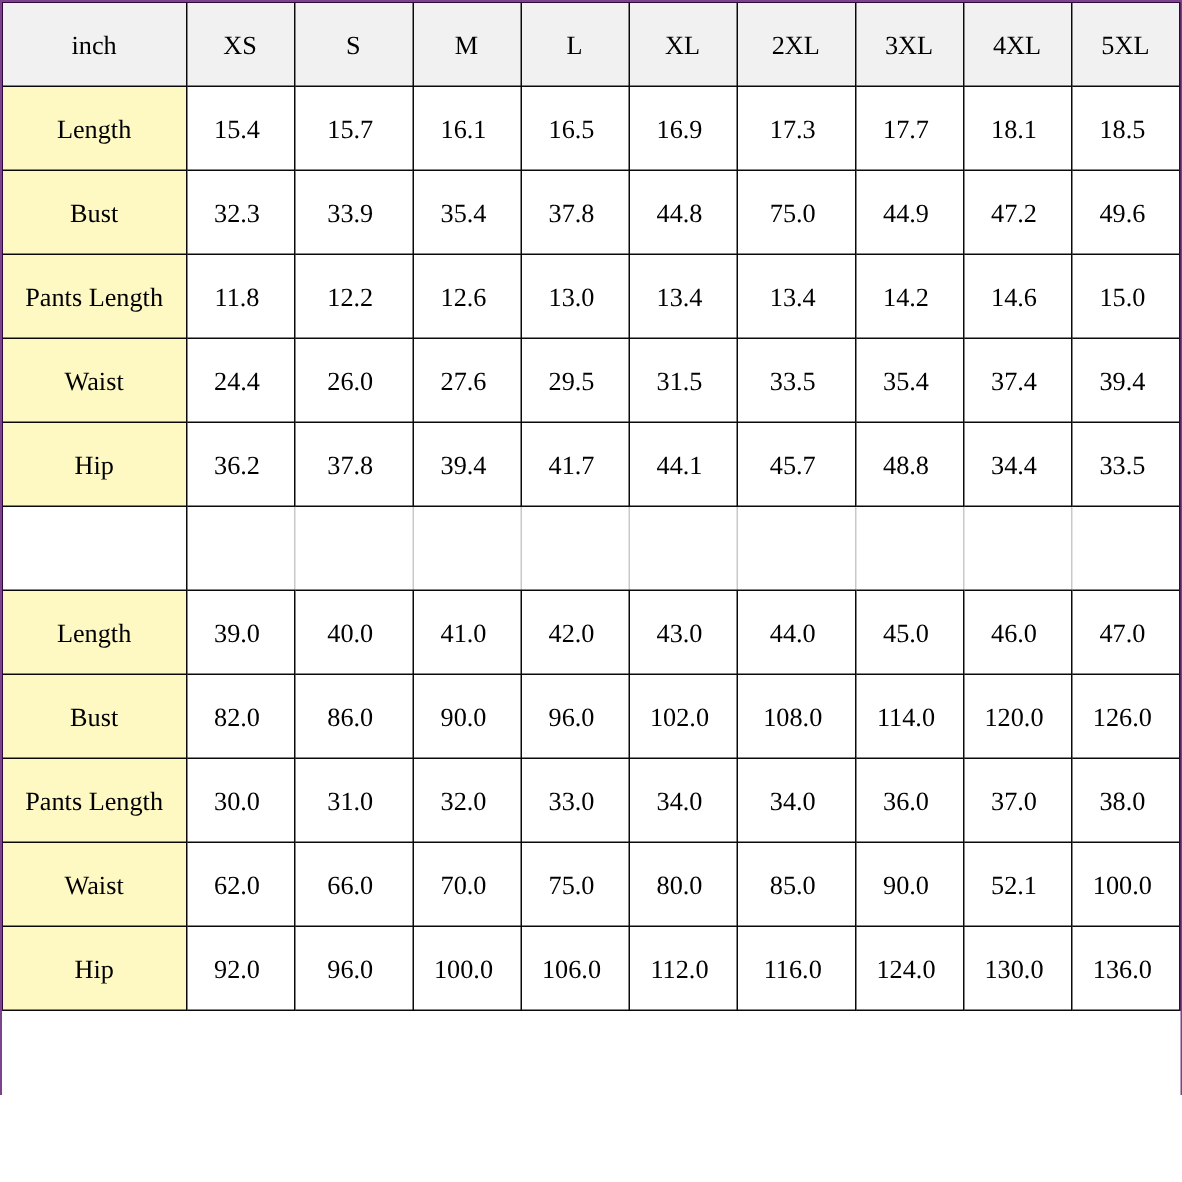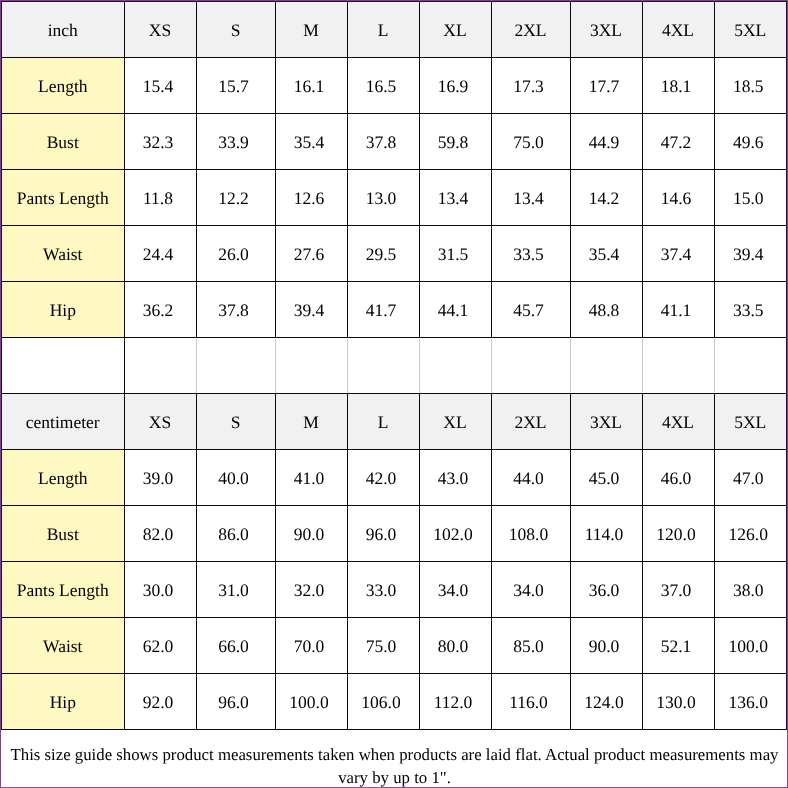--- a/index.html
+++ b/index.html
@@ -91,21 +91,21 @@
           <td data-cell-kind="value">17.7</td>
           <td data-cell-kind="value">18.1</td>
           <td data-cell-kind="value">18.5</td>
         </tr>
         <tr>
           <td class="lbl" data-cell-kind="label">Bust</td>
           <td data-cell-kind="value">32.3</td>
           <td data-cell-kind="value">33.9</td>
           <td data-cell-kind="value">35.4</td>
           <td data-cell-kind="value">37.8</td>
-          <td data-cell-kind="value">59.8</td>
+          <td data-cell-kind="value">44.8</td>
           <td data-cell-kind="value">75.0</td>
           <td data-cell-kind="value">44.9</td>
           <td data-cell-kind="value">47.2</td>
           <td data-cell-kind="value">49.6</td>
         </tr>
         <tr>
           <td class="lbl" data-cell-kind="label">Pants Length</td>
           <td data-cell-kind="value">11.8</td>
           <td data-cell-kind="value">12.2</td>
           <td data-cell-kind="value">12.6</td>
@@ -130,46 +130,34 @@
         </tr>
         <tr>
           <td class="lbl" data-cell-kind="label">Hip</td>
           <td data-cell-kind="value">36.2</td>
           <td data-cell-kind="value">37.8</td>
           <td data-cell-kind="value">39.4</td>
           <td data-cell-kind="value">41.7</td>
           <td data-cell-kind="value">44.1</td>
           <td data-cell-kind="value">45.7</td>
           <td data-cell-kind="value">48.8</td>
-          <td data-cell-kind="value">41.1</td>
+          <td data-cell-kind="value">34.4</td>
           <td data-cell-kind="value">33.5</td>
         </tr>
         <tr class="blank">
           <td class="lbl" data-cell-kind="spacer"></td>
           <td data-cell-kind="spacer"></td>
           <td data-cell-kind="spacer"></td>
           <td data-cell-kind="spacer"></td>
           <td data-cell-kind="spacer"></td>
           <td data-cell-kind="spacer"></td>
           <td data-cell-kind="spacer"></td>
           <td data-cell-kind="spacer"></td>
           <td data-cell-kind="spacer"></td>
           <td data-cell-kind="spacer"></td>
-        </tr>
-        <tr class="hdr">
-          <td class="lbl" data-cell-kind="unit">centimeter</td>
-          <td data-cell-kind="size">XS</td>
-          <td data-cell-kind="size">S</td>
-          <td data-cell-kind="size">M</td>
-          <td data-cell-kind="size">L</td>
-          <td data-cell-kind="size">XL</td>
-          <td data-cell-kind="size">2XL</td>
-          <td data-cell-kind="size">3XL</td>
-          <td data-cell-kind="size">4XL</td>
-          <td data-cell-kind="size">5XL</td>
         </tr>
         <tr>
           <td class="lbl" data-cell-kind="label">Length</td>
           <td data-cell-kind="value">39.0</td>
           <td data-cell-kind="value">40.0</td>
           <td data-cell-kind="value">41.0</td>
           <td data-cell-kind="value">42.0</td>
           <td data-cell-kind="value">43.0</td>
           <td data-cell-kind="value">44.0</td>
           <td data-cell-kind="value">45.0</td>
@@ -220,15 +208,14 @@
           <td data-cell-kind="value">106.0</td>
           <td data-cell-kind="value">112.0</td>
           <td data-cell-kind="value">116.0</td>
           <td data-cell-kind="value">124.0</td>
           <td data-cell-kind="value">130.0</td>
           <td data-cell-kind="value">136.0</td>
         </tr>
       </tbody>
   </table>
 
-  <div class="footer">This size guide shows product measurements taken when products are laid flat. Actual product measurements may vary by up to 1".</div>
 
 </div>
 
 </body></html>

